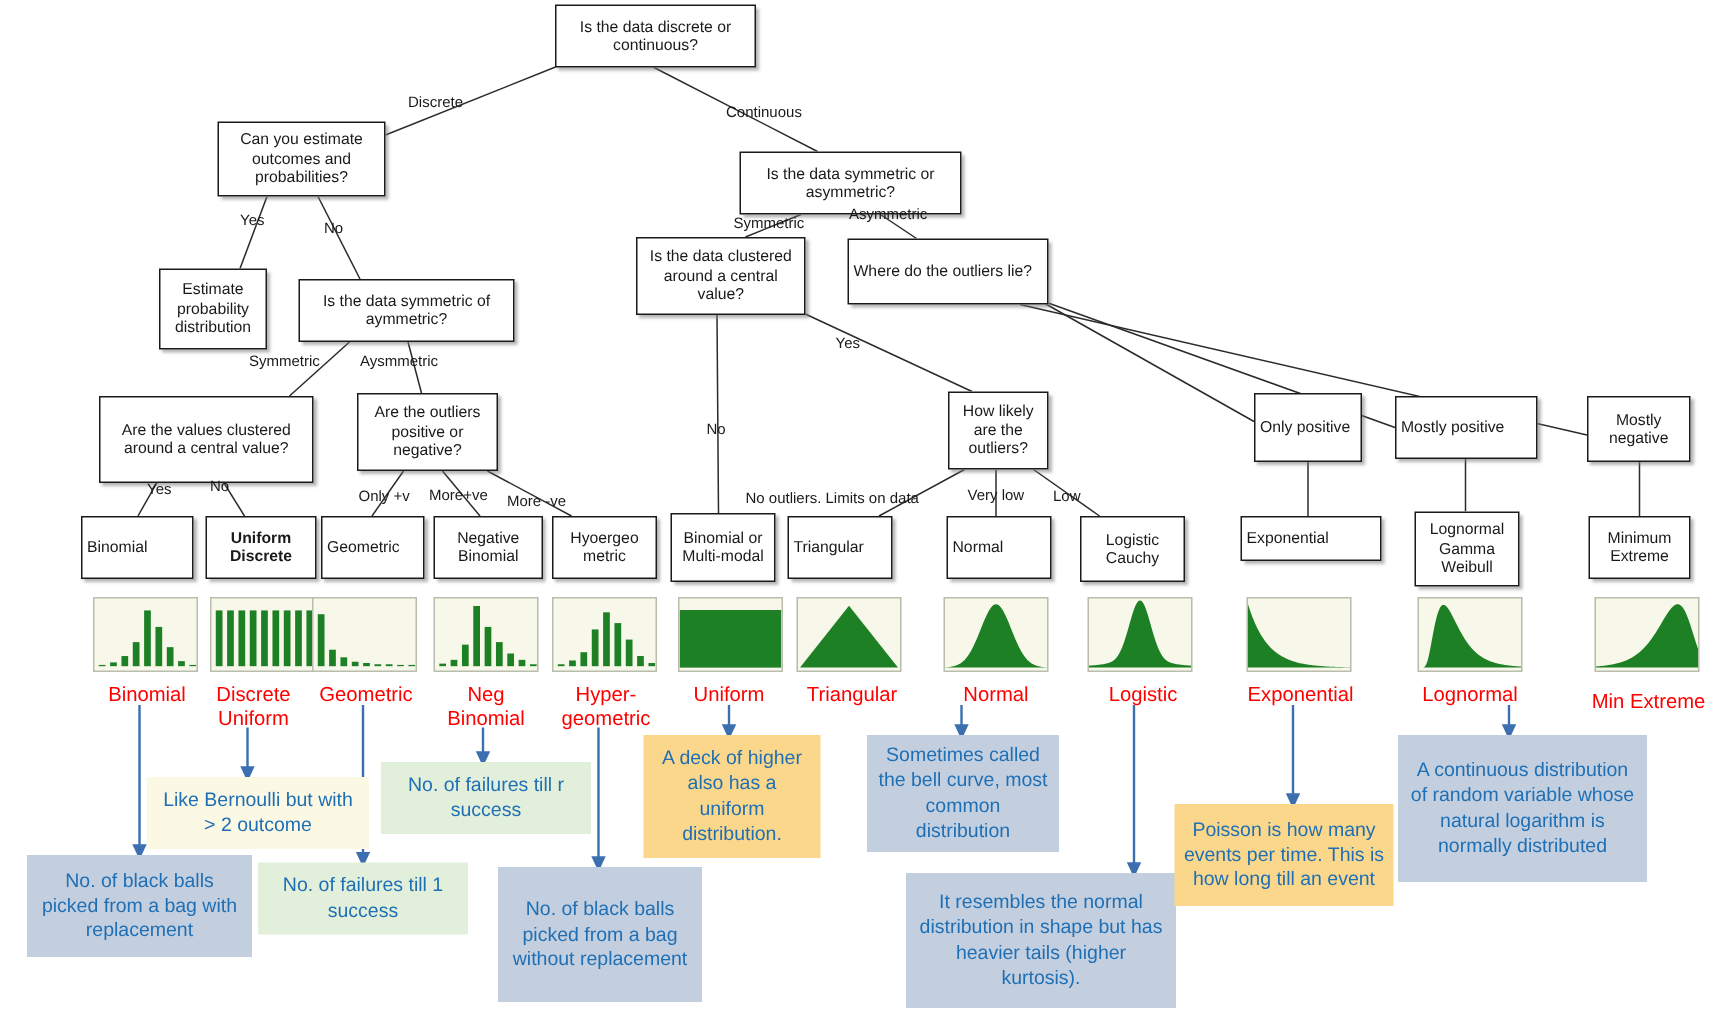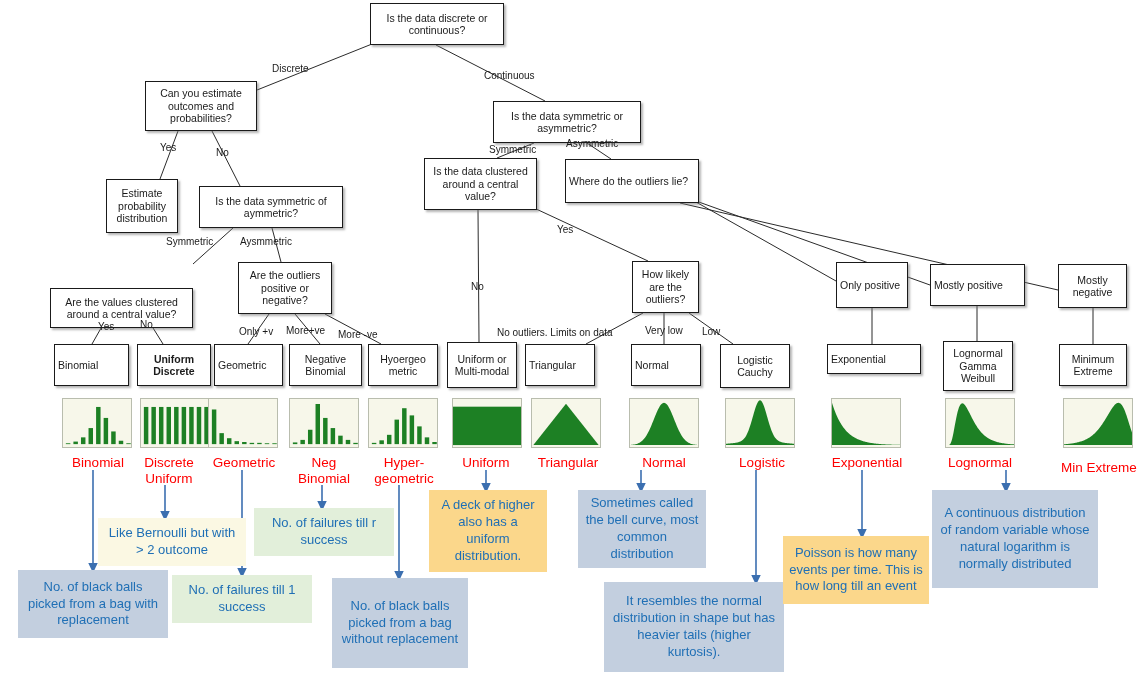--- a/index.html
+++ b/index.html
@@ -153,21 +153,21 @@
       </div>
       <div class="node" style="left: 199px; top: 186px; width: 144px; height: 42px;">
         <span>Is the data symmetric of aymmetric?</span>
       </div>
       <div class="node" style="left: 424px; top: 158px; width: 113px; height: 52px;">
         <span>Is the data clustered around a central value?</span>
       </div>
       <div class="node" style="left: 565px; top: 159px; width: 134px; height: 44px;">
         <span>Where do the outliers lie?</span>
       </div>
-      <div class="node" style="left: 50px; top: 264px; width: 143px; height: 40px; margin-top: 24px;">
+      <div class="node" style="left: 66px; top: 264px; width: 143px; height: 58px;">
         <span>Are the values clustered around a central value?</span>
       </div>
       <div class="node" style="left: 238px; top: 262px; width: 94px; height: 52px;">
         <span>Are the outliers positive or negative?</span>
       </div>
       <div class="node" style="left: 632px; top: 261px; width: 67px; height: 52px;">
         <span>How likely are the outliers?</span>
       </div>
       <div class="node" style="left: 836px; top: 262px; width: 72px; height: 46px;">
         <span>Only positive</span>
@@ -187,21 +187,21 @@
       <div class="node" style="left: 214px; top: 344px; width: 69px; height: 42px;">
         <span>Geometric</span>
       </div>
       <div class="node" style="left: 289px; top: 344px; width: 73px; height: 42px;">
         <span>Negative Binomial</span>
       </div>
       <div class="node" style="left: 368px; top: 344px; width: 70px; height: 42px;">
         <span>Hyoergeo metric</span>
       </div>
       <div class="node" style="left: 447px; top: 342px; width: 70px; height: 46px;">
-        <span>Uniform or Multi-modal</span>
+        <span>Binomial or Multi-modal</span>
       </div>
       <div class="node" style="left: 525px; top: 344px; width: 70px; height: 42px;">
         <span>Triangular</span>
       </div>
       <div class="node" style="left: 631px; top: 344px; width: 70px; height: 42px;">
         <span>Normal</span>
       </div>
       <div class="node" style="left: 720px; top: 344px; width: 70px; height: 44px;">
         <span>Logistic Cauchy</span>
       </div>

